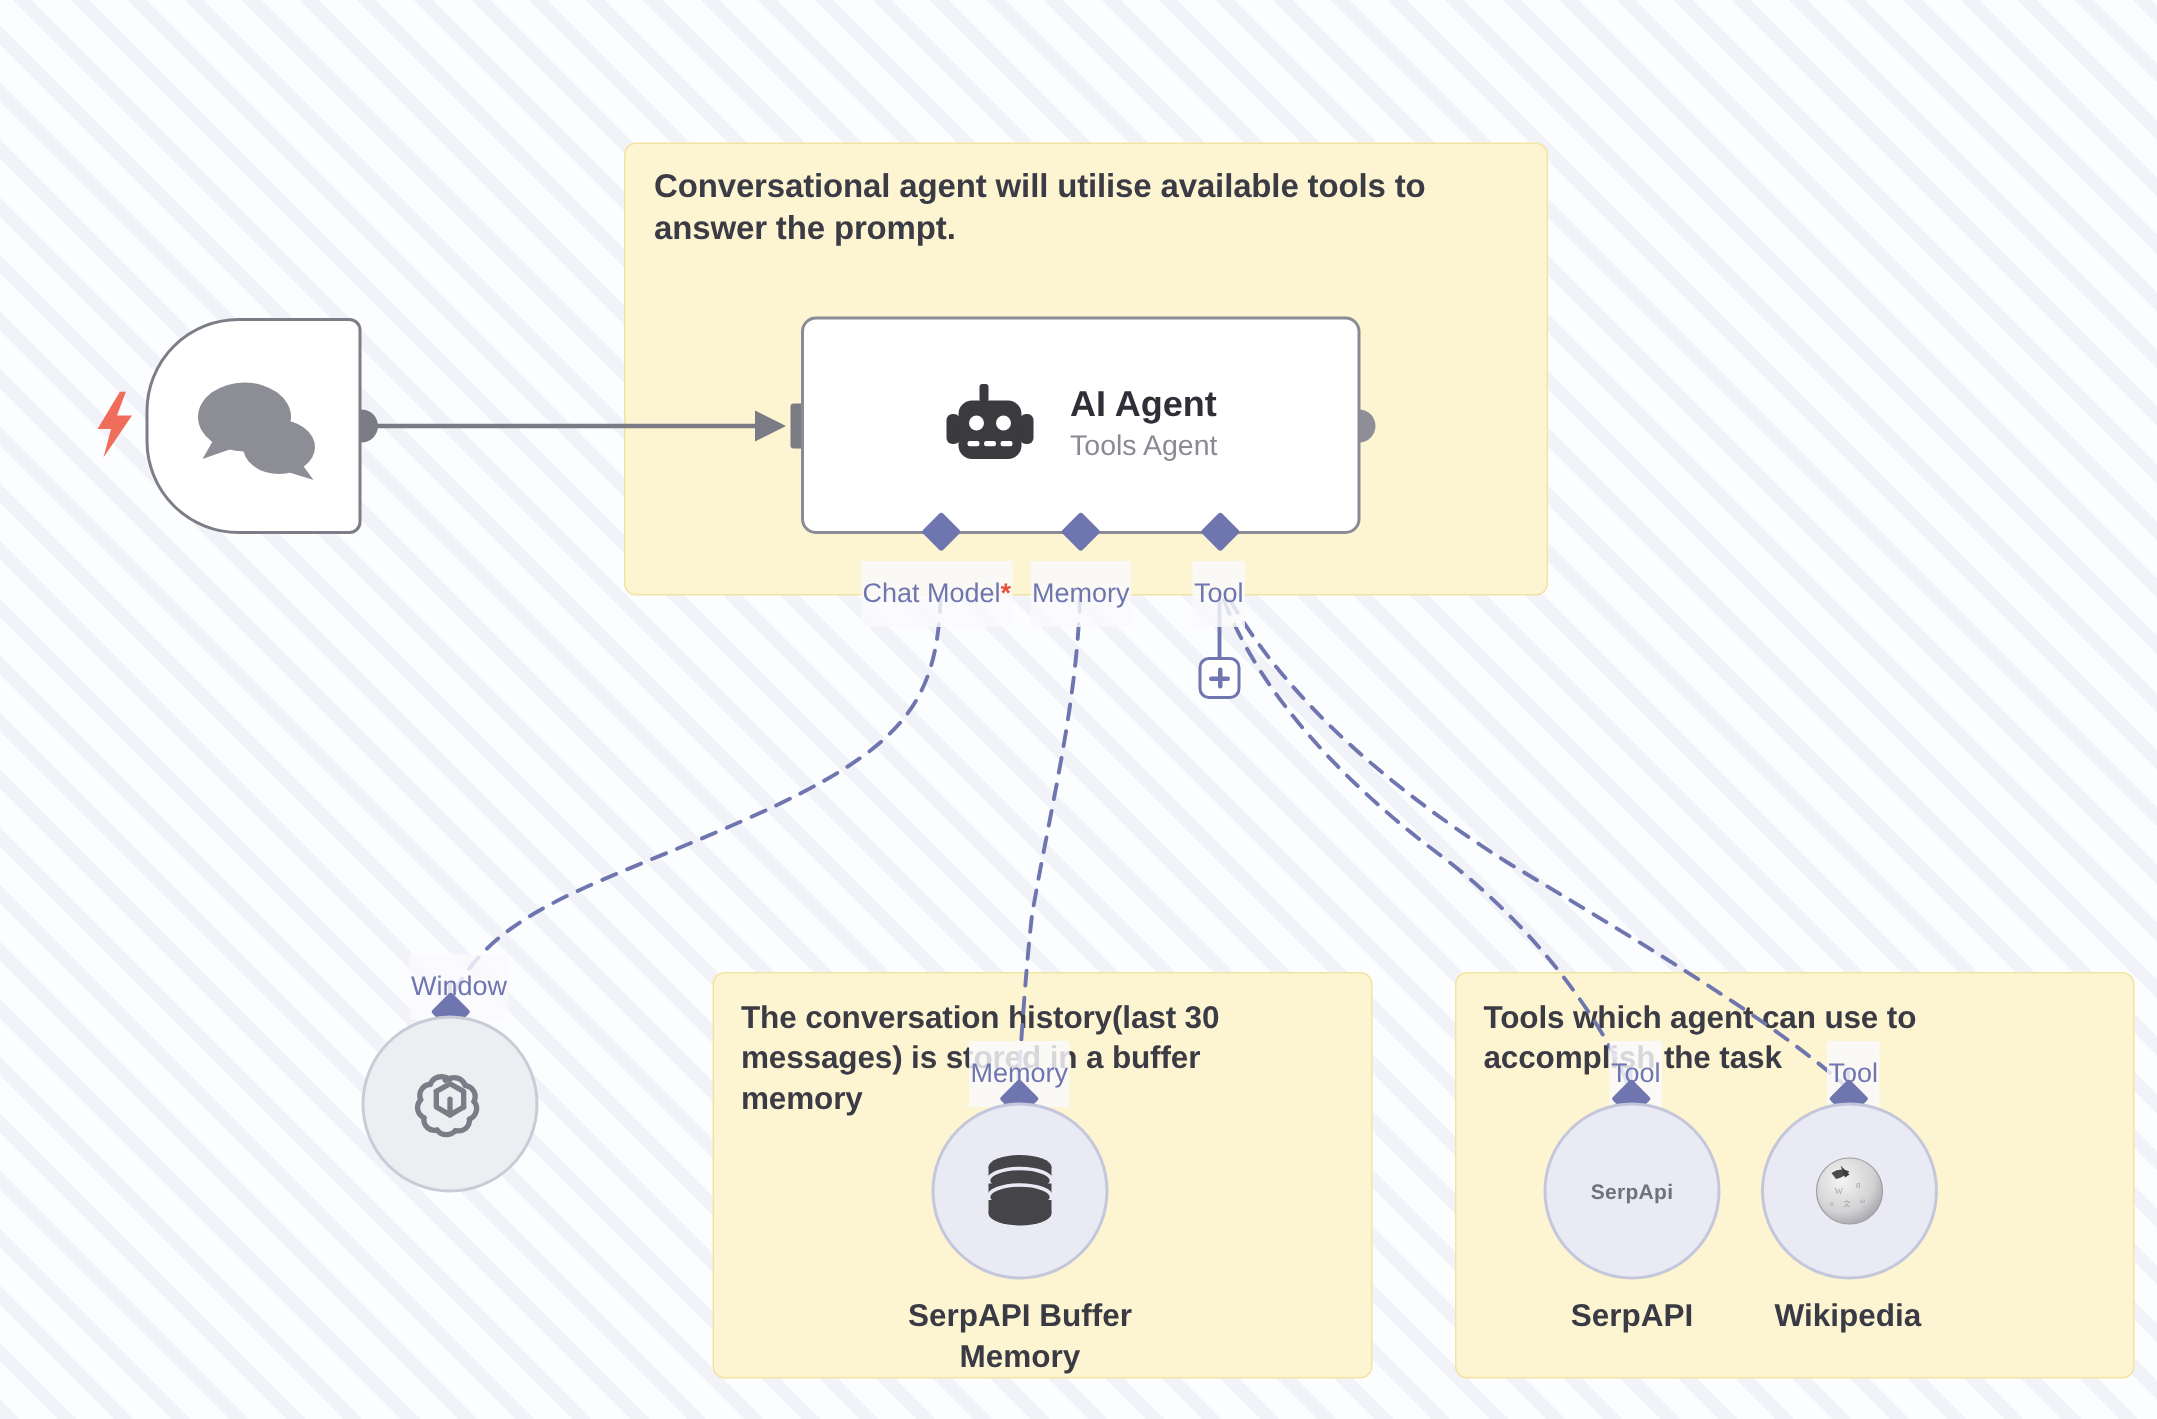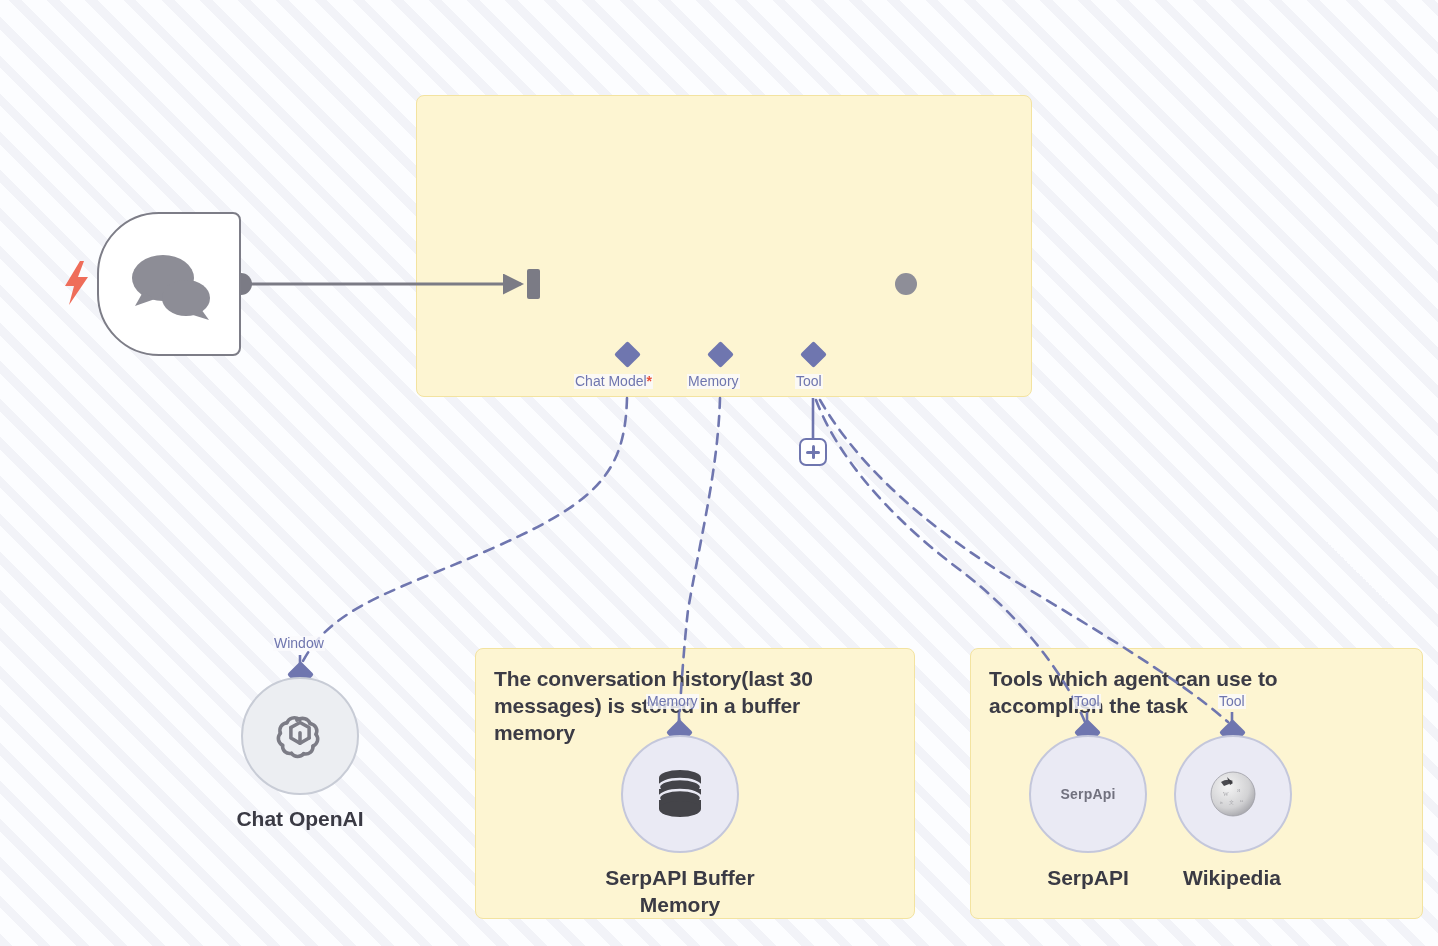--- a/index.html
+++ b/index.html
@@ -98,24 +98,24 @@
   .diamond {
     position: absolute;
     width: 19px;
     height: 19px;
     background: #6f76af;
     transform: rotate(45deg);
     border-radius: 2px;
   }
   .port-label {
     position: absolute;
-    font-size: 14px;
+    font-size: 18px;
     color: #6f76af;
     background: rgba(250,250,253,0.82);
-    padding: 0 1px;
+    padding: 12px 1px;
     white-space: nowrap;
     line-height: 1.1;
   }
   .port-label .req {
     color: #e8503a;
     font-weight: bold;
   }
 
   
   .plus-btn {
@@ -180,20 +180,21 @@
     color: #71717e;
     letter-spacing: 0.2px;
   }
 </style>
 </head>
 <body>
 
 <div id="canvas">
 
   <div class="sticky" style="left:416px; top:95px; width:616px; height:302px;"></div>
+  <div class="sticky-text" style="left:436px; top:110px; width:570px; font-size:22px;">Conversational agent will utilise available tools to answer the prompt.</div>
 
   <div class="sticky" style="left:475px; top:648px; width:440px; height:271px;"></div>
   <div class="sticky-text" style="left:494px; top:665px; width:372px; font-size:21px;">The conversation history(last 30 messages) is stored in a buffer memory</div>
 
   <div class="sticky" style="left:970px; top:648px; width:453px; height:271px;"></div>
   <div class="sticky-text" style="left:989px; top:665px; width:352px; font-size:21px;">Tools which agent can use to accomplish the task</div>
 
   <svg id="edges" viewBox="0 0 1438 946">
     <defs>
       <marker id="arrowhead" markerWidth="7" markerHeight="7" refX="6" refY="3.5" orient="auto">
@@ -231,20 +232,39 @@
         <path d="M 74 61 L 82 72 L 66 67 Z" fill="#8d8d96"></path>
       </svg>
     </span>
   </div>
   <span class="bolt" style="left:62px; top:261px;">
     <svg width="30" height="44" viewBox="0 0 30 44">
       <polygon points="18,0 3,25 12,25 7,44 26,16 16,16 22,0" fill="#ef6d5a"></polygon>
     </svg>
   </span>
 
+  <div class="agent-node" style="left:534px; top:211px; width:373px; height:145px;">
+    <span style="line-height:0;">
+      <svg width="62" height="56" viewBox="0 0 62 56">
+        <rect x="24" y="0" width="6" height="12" rx="2" fill="#3a3a3f"></rect>
+        <rect x="2" y="20" width="9" height="20" rx="4" fill="#3a3a3f"></rect>
+        <rect x="51" y="20" width="9" height="20" rx="4" fill="#3a3a3f"></rect>
+        <rect x="10" y="11" width="42" height="39" rx="9" fill="#3a3a3f"></rect>
+        <circle cx="22" cy="26" r="5" fill="#ffffff"></circle>
+        <circle cx="40" cy="26" r="5" fill="#ffffff"></circle>
+        <rect x="16" y="38" width="8" height="3.5" rx="1.5" fill="#ffffff"></rect>
+        <rect x="27" y="38" width="8" height="3.5" rx="1.5" fill="#ffffff"></rect>
+        <rect x="38" y="38" width="8" height="3.5" rx="1.5" fill="#ffffff"></rect>
+      </svg>
+    </span>
+    <div class="agent-labels">
+      <div class="agent-title">AI Agent</div>
+      <div class="agent-sub">Tools Agent</div>
+    </div>
+  </div>
 
   <div class="diamond" style="left:618px; top:345px;"></div>
   <div class="port-label" style="left:574px; top:374px;"><span>Chat Model</span><span class="req">*</span></div>
 
   <div class="diamond" style="left:711px; top:345px;"></div>
   <div class="port-label" style="left:687px; top:374px;">Memory</div>
 
   <div class="diamond" style="left:804px; top:345px;"></div>
   <div class="port-label" style="left:795px; top:374px;">Tool</div>
 
@@ -265,21 +285,20 @@
           <path d="M23.7 22.0 C 26.5 20.7 27.4 17.4 25.5 15.0"></path>
           <path d="M25.5 15.0 C 26.8 12.1 25.1 9.2 22.0 8.6"></path>
           <path d="M22.0 8.6 C 20.9 5.8 17.6 4.5 14.1 6.6"></path>
           <path d="M10.6 11.0 L 16 8.0 L 21.4 11.0 L 21.4 17.2"></path>
           <path d="M21.4 17.2 L 16 20.3 L 10.6 17.2 L 10.6 11.0"></path>
           <path d="M16 14.1 L 16 20.3"></path>
         </g>
       </svg>
     </span>
   </div>
-  <div class="node-caption" style="left:200px; top:805px; width:200px;">Chat OpenAI</div>
 
   <div class="port-label" style="left:646px; top:694px;">Memory</div>
   <div class="diamond" style="left:670px; top:723px;"></div>
   <div class="circle-node circle-lav" style="left:621px; top:735px; width:118px; height:118px;">
     <span style="line-height:0;">
       <svg width="50" height="52" viewBox="0 0 50 52">
         <ellipse cx="25" cy="10" rx="21" ry="8" fill="#444449"></ellipse>
         <rect x="4" y="10" width="42" height="9" fill="#444449"></rect>
         <ellipse cx="25" cy="19" rx="21" ry="8" fill="#444449" stroke="#eaeaf4" stroke-width="2.4"></ellipse>
         <rect x="4" y="21" width="42" height="9" fill="#444449"></rect>

